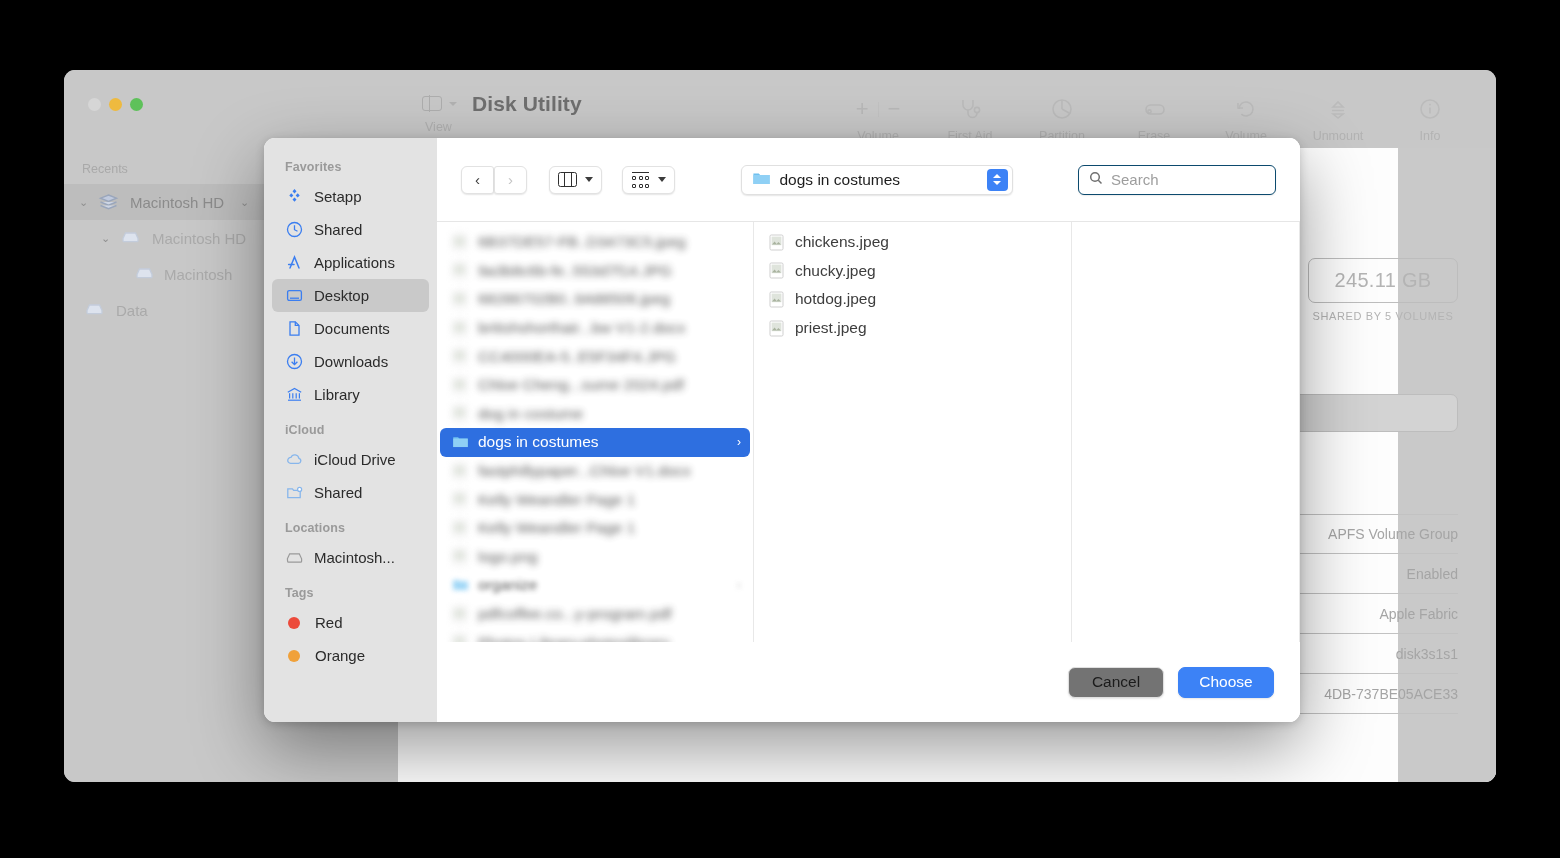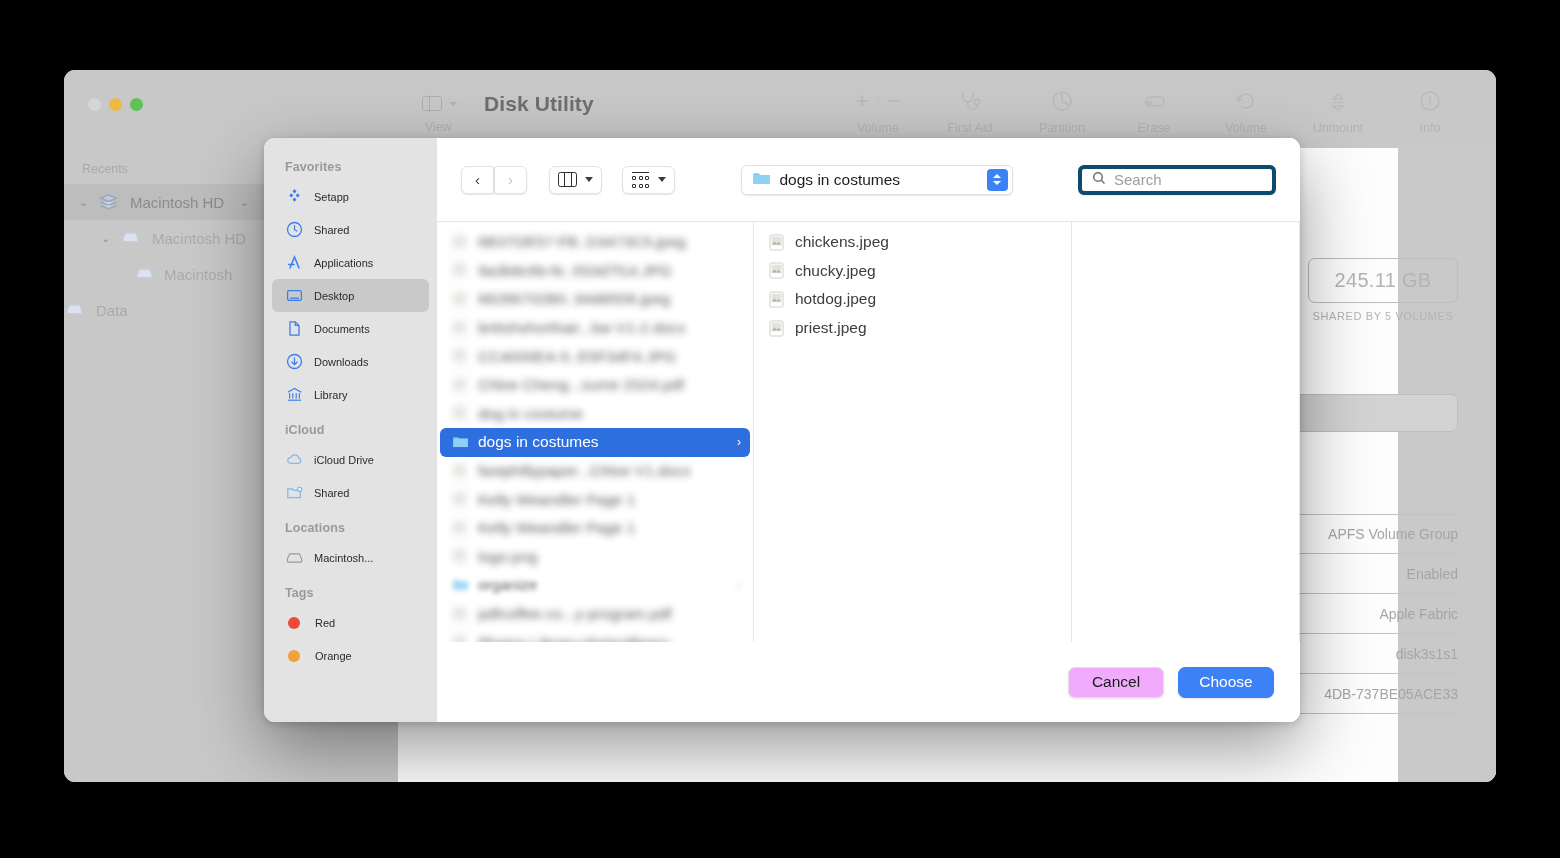--- a/index.html
+++ b/index.html
@@ -45,30 +45,30 @@
   .sb-icon::before {
     content: ""; position: absolute; left: 5.5px; top: -1.6px; bottom: -1.6px;
     width: 1.6px; background: #aeaeae;
   }
   .chev-sm {
     width: 0; height: 0;
     border-left: 4px solid transparent; border-right: 4px solid transparent;
     border-top: 4.5px solid #b2b2b2;
   }
   .du-title {
-    position: absolute; left: 420px; top: 22px;
+    position: absolute; left: 408px; top: 22px;
     font-size: 21px; font-weight: bold; color: #6f6f6f;
     letter-spacing: .1px;
   }
   .view-label {
     position: absolute; left: 361px; top: 50px;
     font-size: 12.5px; color: #b0b0b0;
   }
 
-  .du-toolbar { position: absolute; right: 20px; top: 20px; display: flex; gap: 0; }
+  .du-toolbar { position: absolute; right: 20px; top: 28px; display: flex; gap: 0; }
   .tb-item {
     width: 92px; text-align: center; color: #b6b6b6;
     display: flex; flex-direction: column; align-items: center; gap: 9px;
   }
   .tb-glyph { height: 22px; display: flex; align-items: center; justify-content: center; }
   .tb-label { font-size: 12.5px; color: #b3b3b3; }
   .tb-item.volume .tb-glyph { gap: 9px; font-size: 22px; font-weight: 300; line-height: 1; color: #b8b8b8; }
   .vdiv { width: 1px; height: 15px; background: #c2c2c2; }
 
   .du-body {
@@ -151,21 +151,21 @@
     overflow: hidden;
   }
   .sg-title {
     font-size: 12.5px; color: #9a9a9a; font-weight: bold;
     padding: 12px 0 6px 21px; letter-spacing: .1px;
   }
   .sg-title.first { padding-top: 0; }
   .s-item {
     height: 33px; margin: 0 8px; border-radius: 6px;
     display: flex; align-items: center; gap: 10px;
-    padding-left: 13px; font-size: 11px; color: #2b2b2b;
+    padding-left: 13px; font-size: 15px; color: #2b2b2b;
   }
   .s-item.active { background: #c9c9c9; }
   .s-ico { width: 19px; height: 19px; flex: none; display: flex; align-items: center; justify-content: center; }
   .tag-dot { width: 12px; height: 12px; border-radius: 50%; flex: none; margin-left: 3px; }
 
   
   .sheet-main { flex: 1; display: flex; flex-direction: column; background: #fff; min-width: 0; }
   .sheet-toolbar {
     height: 84px; flex: none; display: flex; align-items: center;
     padding: 0 24px; gap: 14px;
@@ -219,21 +219,21 @@
     width: 21px; height: 22px; border-radius: 4px; background: #3c82f6;
     margin-left: auto;
     display: flex; flex-direction: column; align-items: center; justify-content: center; gap: 3px;
   }
   .stepper .up, .stepper .dn { width: 0; height: 0; border-left: 4px solid transparent; border-right: 4px solid transparent; }
   .stepper .up { border-bottom: 4.5px solid #fff; }
   .stepper .dn { border-top: 4.5px solid #fff; }
 
   .searchbox {
     width: 198px; height: 30px; border-radius: 6px;
-    background: #fff; border: 4px solid #0c4a6e;
+    background: #fff; border: 1px solid #0c4a6e;
     box-shadow: 0 1px 1.5px rgba(0,0,0,.08);
     display: flex; align-items: center; gap: 8px; padding: 0 10px;
   }
   .search-ph { font-size: 15px; color: #9d9d9d; }
 
   
   .columns { flex: 1; display: flex; min-height: 0; background: #fff; }
   .col { border-right: 1px solid #e8e8e8; overflow: hidden; padding-top: 6px; }
   .col1 { width: 317px; flex: none; }
   .col2 { width: 318px; flex: none; }
@@ -254,21 +254,21 @@
 
   
   .sheet-footer {
     height: 80px; flex: none;
     display: flex; align-items: center; justify-content: flex-end;
     gap: 14px; padding-right: 26px; background: #fff;
   }
   .btn {
     height: 31px; min-width: 96px; border-radius: 7px;
     font-size: 15.5px; display: flex; align-items: center; justify-content: center;
-    border: 1px solid #e0e0e0; background: #f0abfc; color: #1b1b1b;
+    border: 1px solid #e0e0e0; background: #737373; color: #1b1b1b;
     box-shadow: 0 1px 2px rgba(0,0,0,.10);
   }
   .btn.primary { background: #3c82f6; color: #fff; border-color: #3c82f6; }
 </style>
 </head>
 <body>
 
 <div id="root">
 
   <div class="du-window">
@@ -392,21 +392,21 @@
 
         <div class="du-row dim" style="padding-left:68px;text-align:right;">
           <span class="dicon">
             <svg width="21" height="16" viewBox="0 0 21 16" fill="none" stroke="#c3ccdb" stroke-width="1.3">
               <path d="M3 9.5l2.5-5.5h10L18 9.5v2.2a1 1 0 0 1-1 1H4a1 1 0 0 1-1-1z" fill="#dde3ee"></path>
             </svg>
           </span>
           <span class="dname">Macintosh</span>
         </div>
 
-        <div class="du-row dim" style="">
+        <div class="du-row dim" style="margin-left:20px;">
           <span class="dicon">
             <svg width="21" height="16" viewBox="0 0 21 16" fill="none" stroke="#c3ccdb" stroke-width="1.3">
               <path d="M3 9.5l2.5-5.5h10L18 9.5v2.2a1 1 0 0 1-1 1H4a1 1 0 0 1-1-1z" fill="#dde3ee"></path>
             </svg>
           </span>
           <span class="dname">Data</span>
         </div>
       </div>
 
       <div class="du-right">

